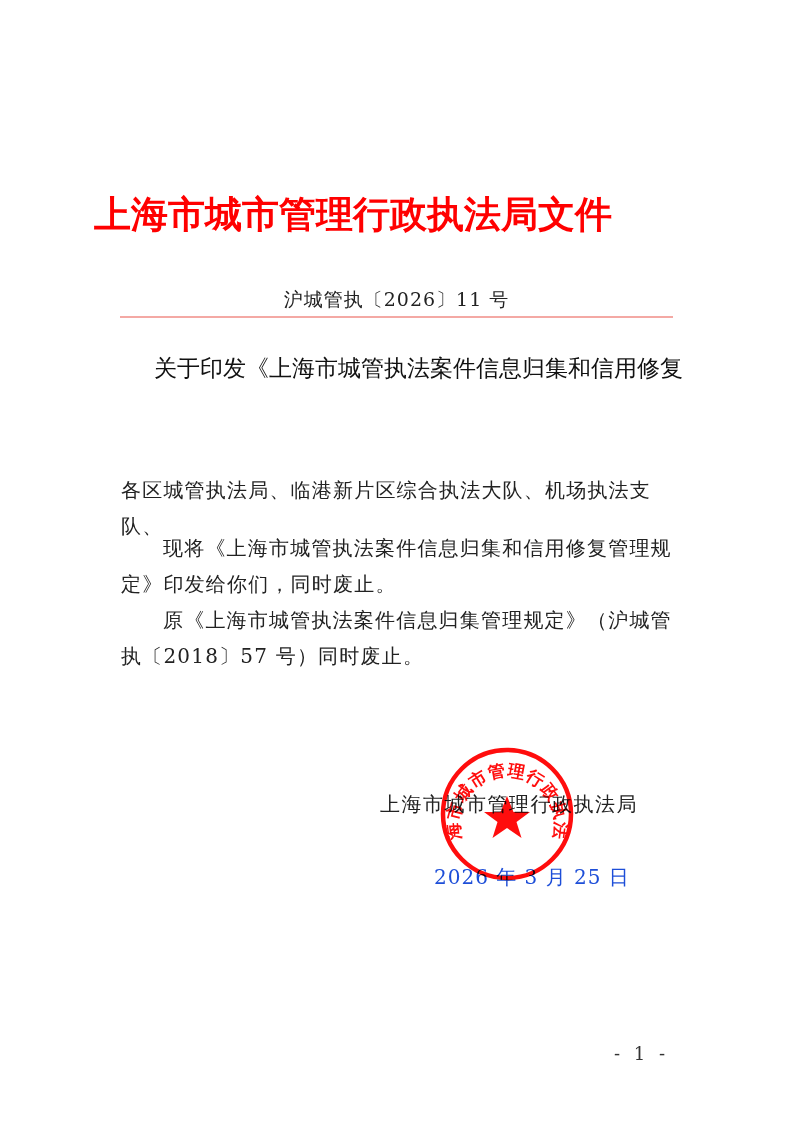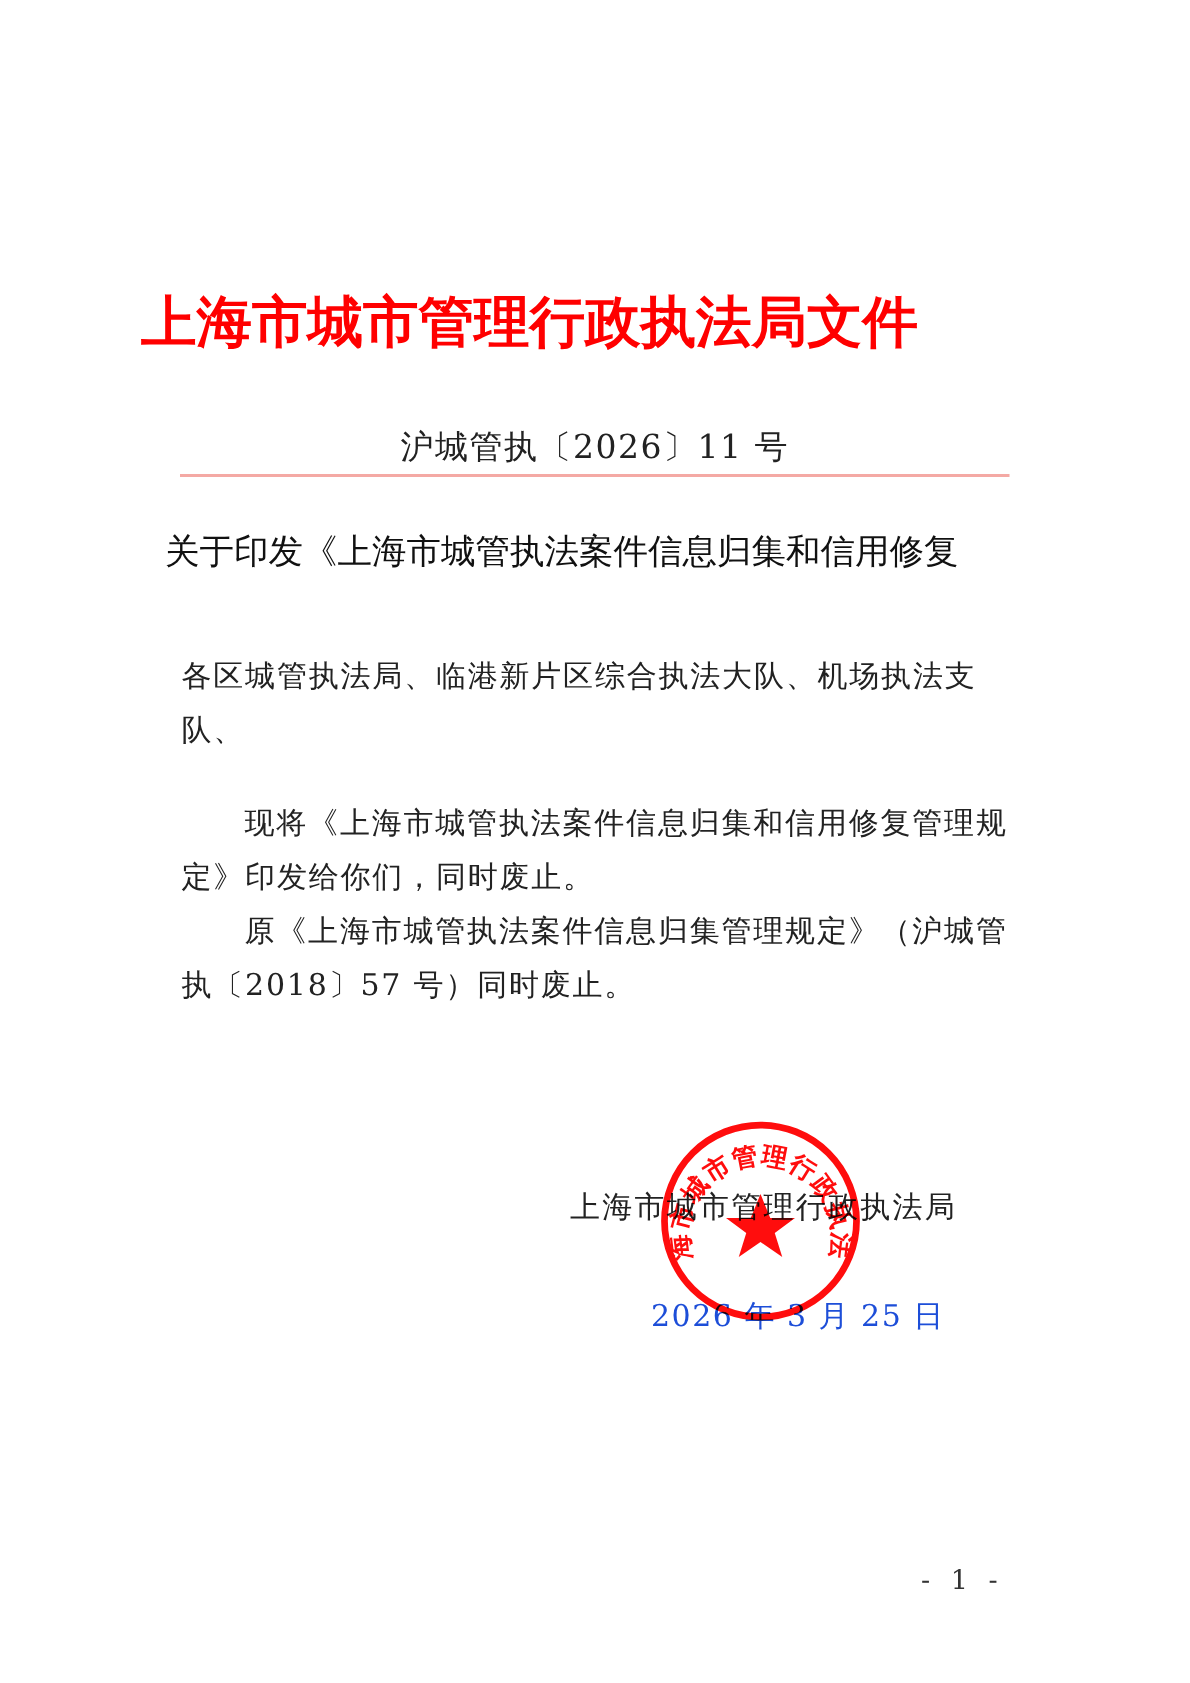--- a/index.html
+++ b/index.html
@@ -26,55 +26,55 @@
     font-weight: bold;
     font-size: 37px;
     letter-spacing: 0px;
     line-height: 48px;
   }
 
   .doc-number {
     left: 0; width: 793px;
     top: 286px;
     text-align: center;
-    font-size: 22px;
+    font-size: 19px;
     line-height: 26px;
     letter-spacing: 1px;
     color: #222;
   }
 
   .divider {
     left: 120px;
     top: 316px;
     width: 553px;
     height: 2px;
     background: #f4a9a4;
   }
 
   .notice-title {
     left: 110px;
     width: 573px;
     top: 350px;
-    text-align: left;
+    text-align: right;
     font-size: 23px;
     line-height: 36px;
     font-weight: normal;
     color: #111;
   }
   .notice-title span { display: block; }
 
   .body-text {
     left: 121px;
     width: 556px;
     font-size: 20px;
     line-height: 36px;
     letter-spacing: 1.2px;
     color: #222;
   }
-  .recipients { top: 432px; }
+  .recipients { top: 472px; }
   .para1 { top: 530px; }
   .para2 { top: 602px; }
   .indent { text-indent: 42px; }
 
   .signature {
     left: 380px;
     top: 789px;
     font-size: 20px;
     line-height: 30px;
     letter-spacing: 1.5px;

